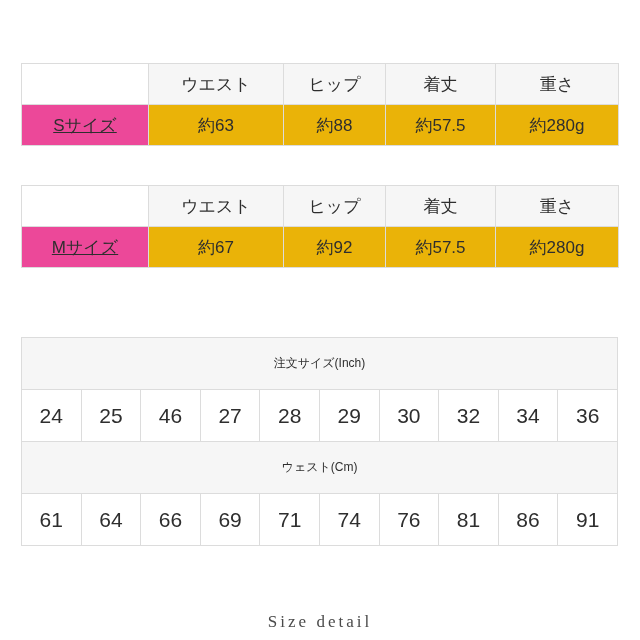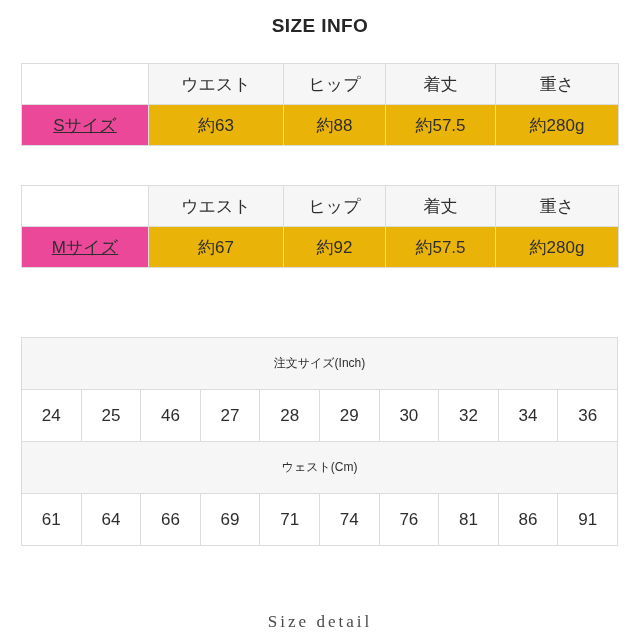--- a/index.html
+++ b/index.html
@@ -86,21 +86,21 @@
     top: 337px;
     width: 597px;
     border-collapse: collapse;
     table-layout: fixed;
     border: 1px solid #dcdcdc;
   }
   .order-table td {
     border: 1px solid #dcdcdc;
     text-align: center;
     vertical-align: middle;
-    font-size: 17px;
+    font-size: 21px;
     color: #2e2e2e;
     padding: 0;
     height: 51px;
   }
   .order-table td.band {
     background: #f6f6f6;
     font-size: 12px;
   }
   .order-table td.num {
     background: #ffffff;
@@ -117,21 +117,20 @@
     font-size: 17px;
     letter-spacing: 3px;
     color: #4a4a4a;
   }
 </style>
 </head>
 <body>
 
 <div class="page">
 
-  <div class="page-title">SIZE INFO</div>
 
   <table class="size-table t1">
     <colgroup>
       <col class="col-label">
         <col class="col-waist">
         <col class="col-hip">
         <col class="col-len">
         <col class="col-wt">
     </colgroup>
     <tbody>

